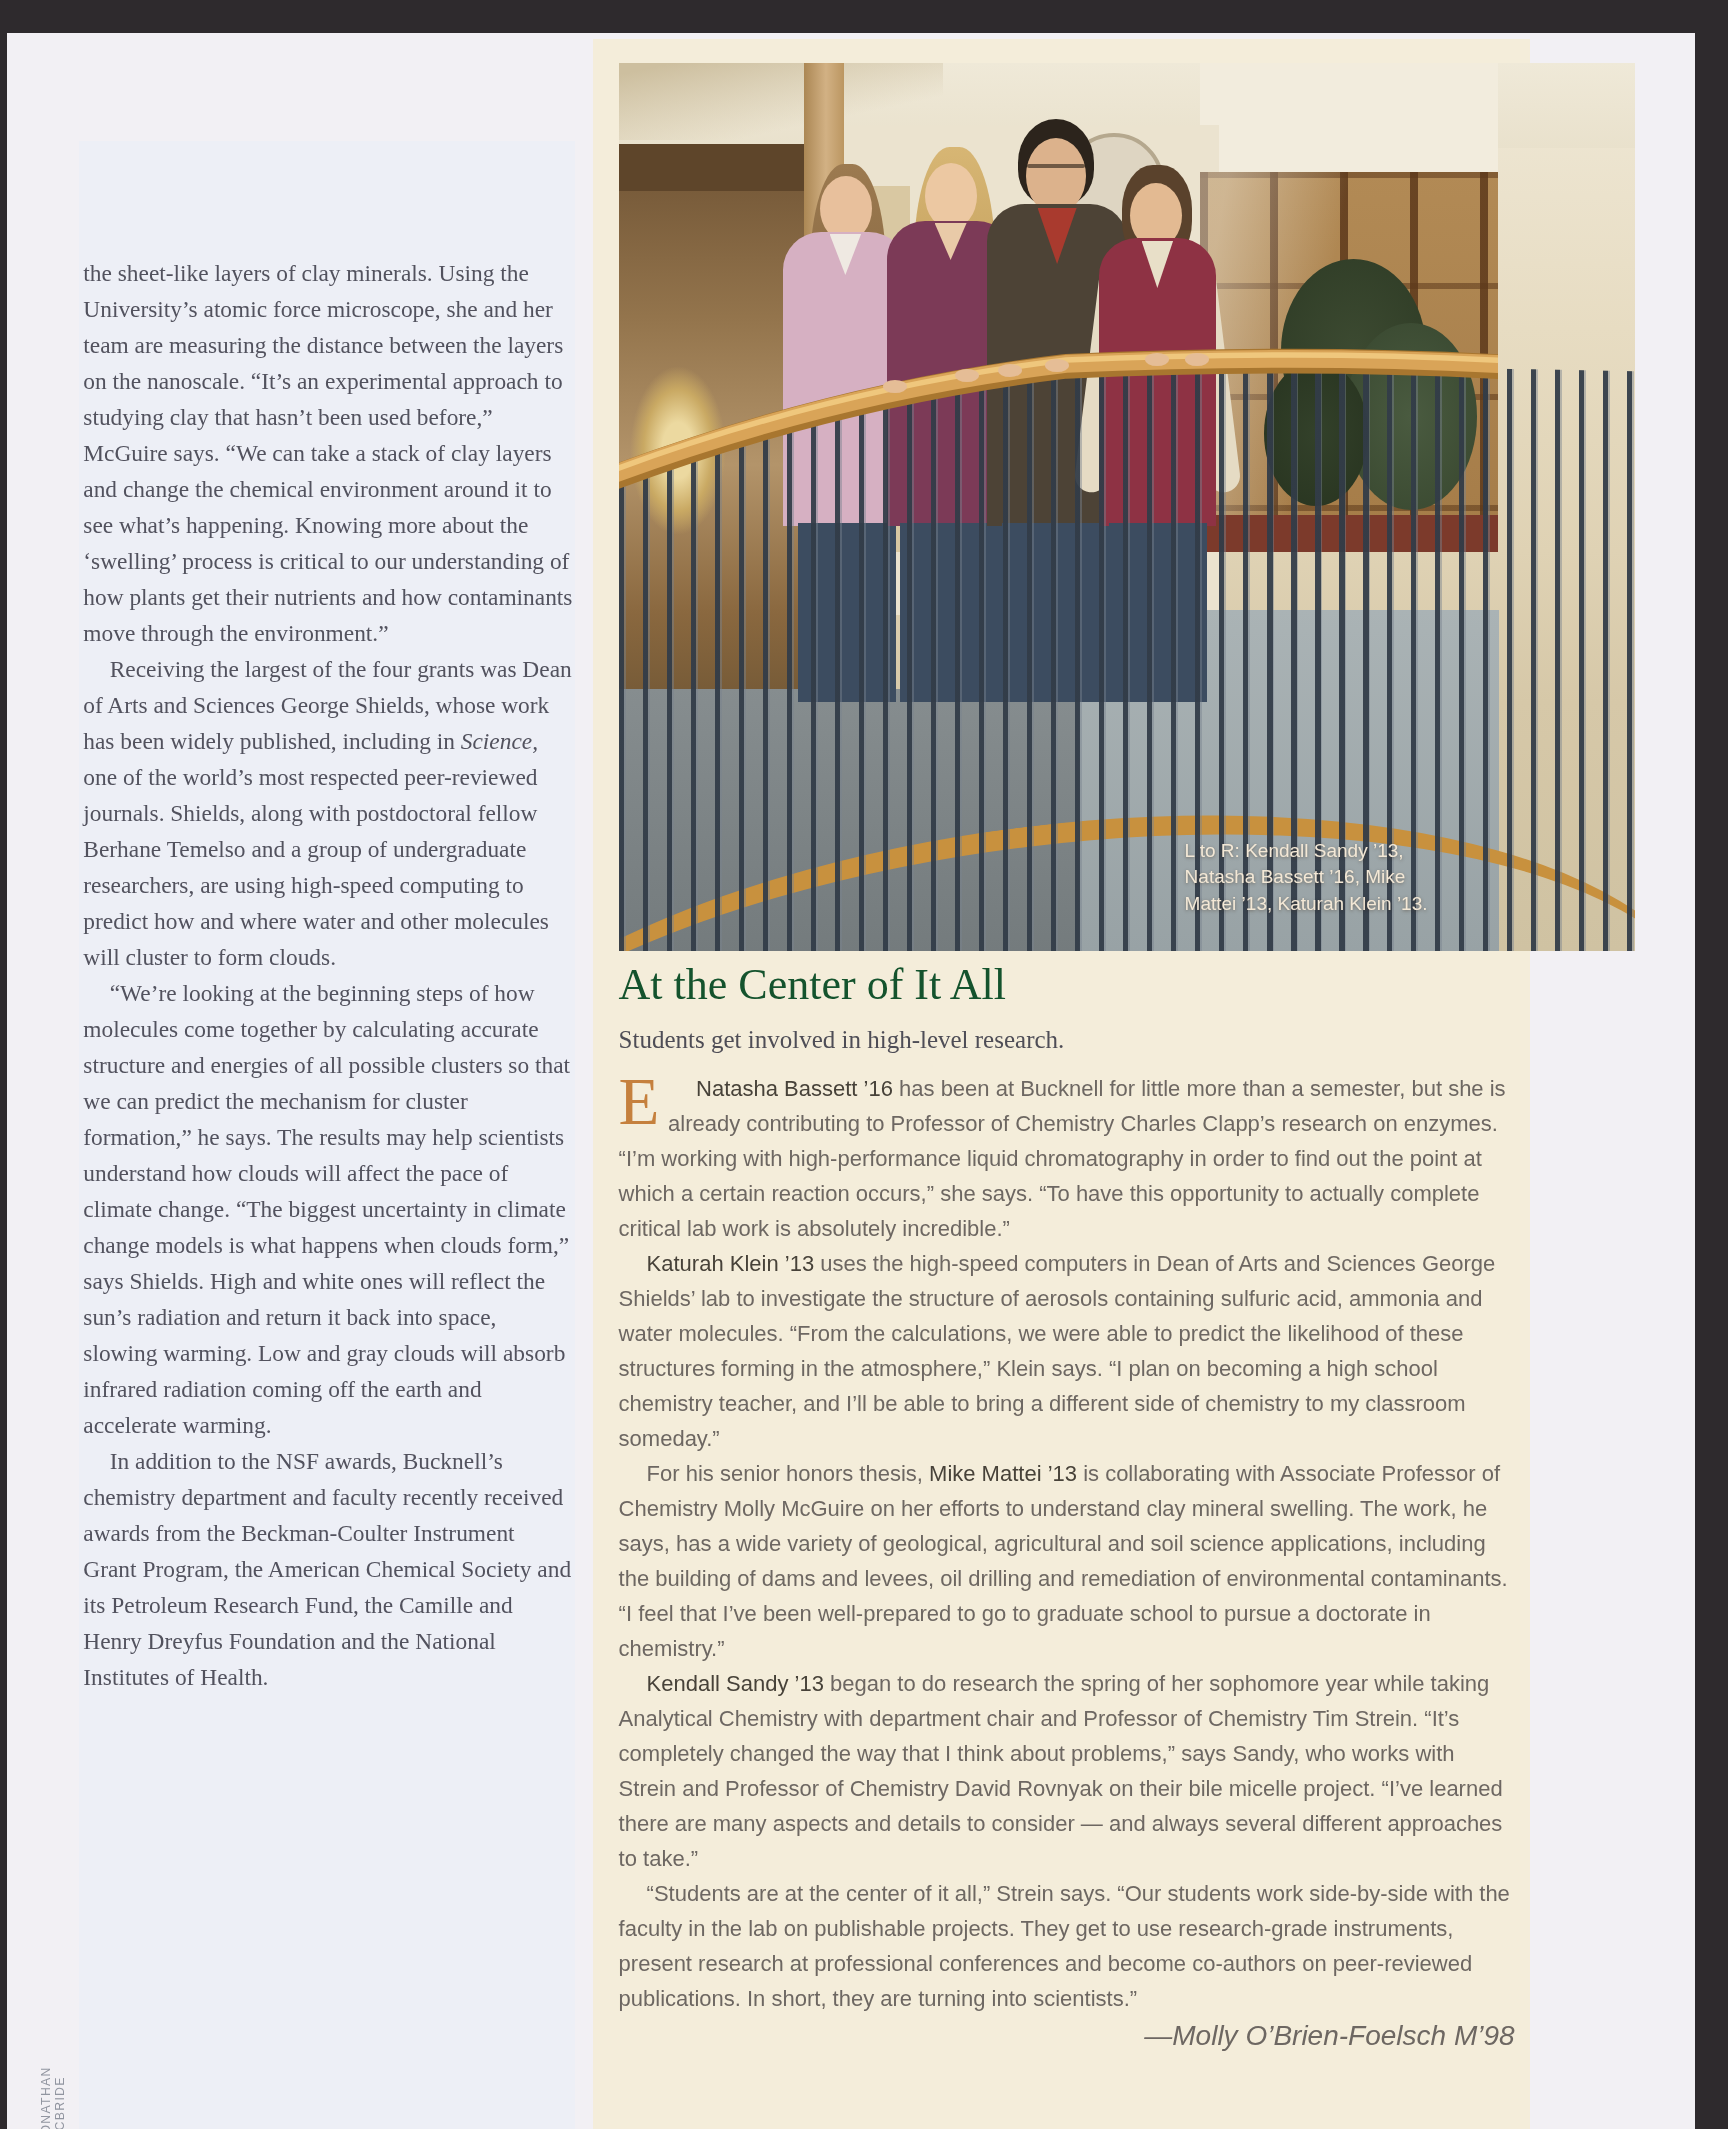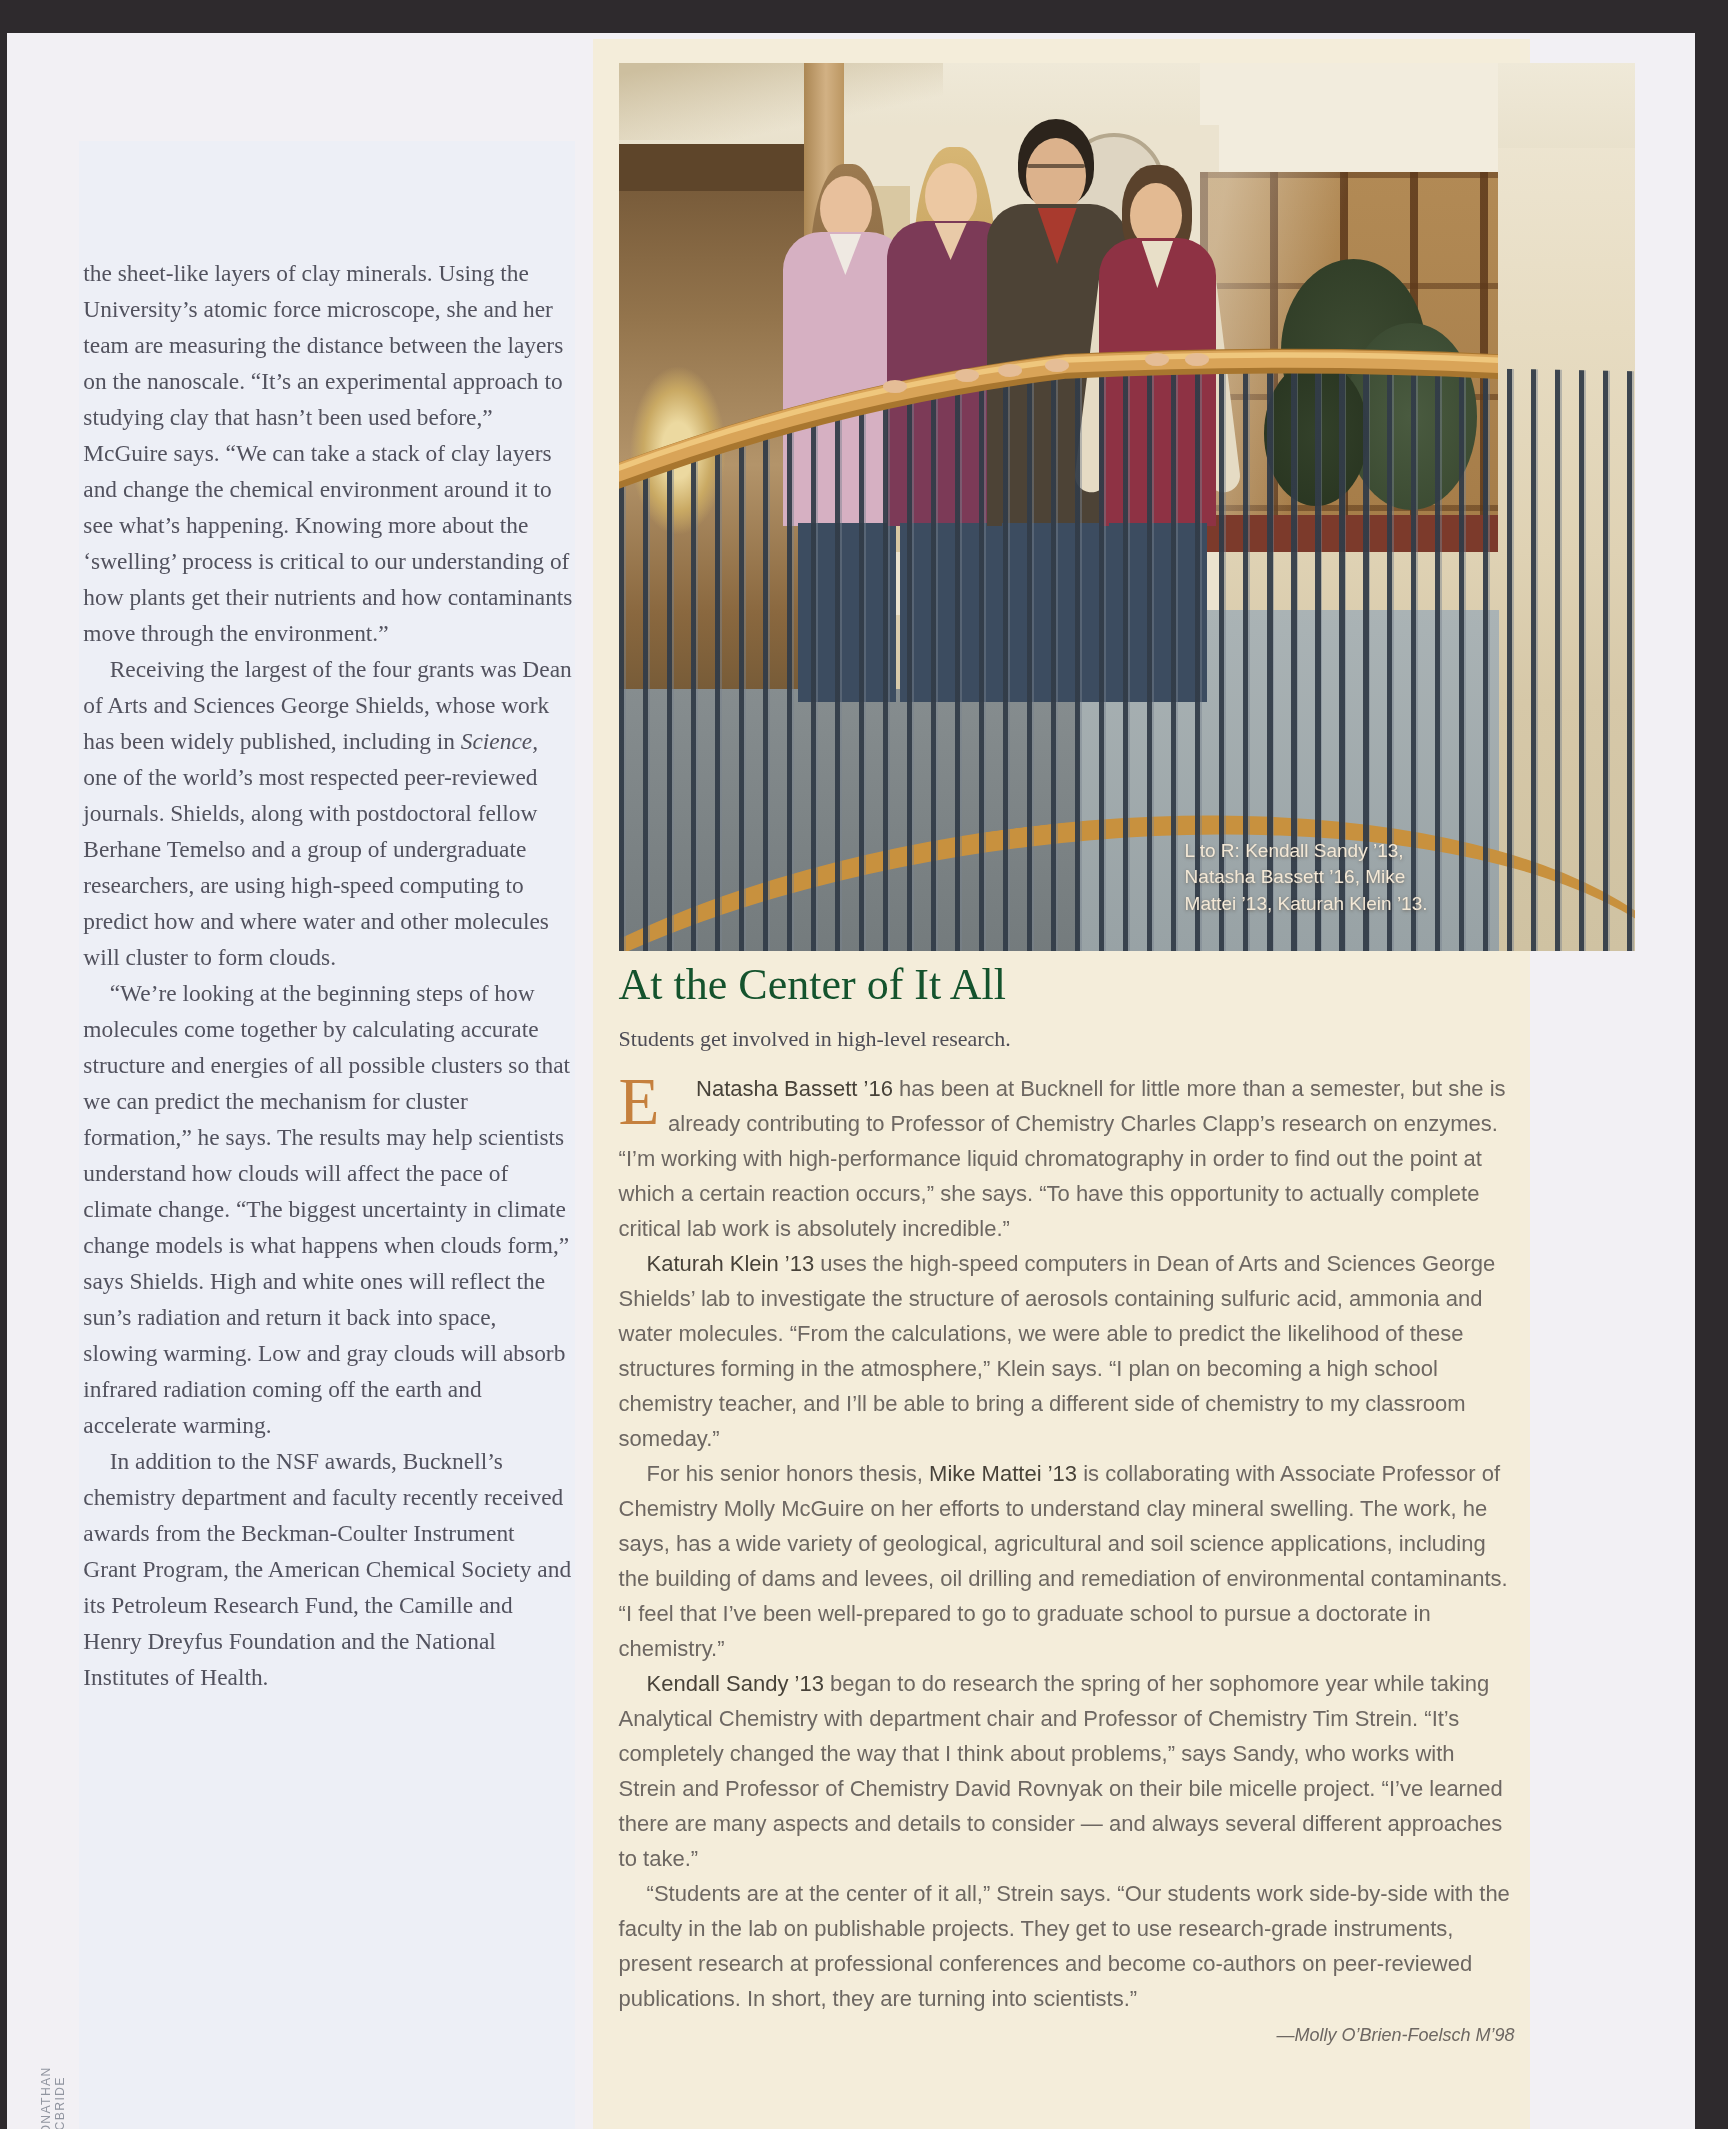--- a/index.html
+++ b/index.html
@@ -26,31 +26,31 @@
                    writing-mode:vertical-rl;transform:rotate(180deg);
                    font-family:"Liberation Sans", sans-serif;font-size:12.3px;letter-spacing:1.3px;
                    color:#9195a0;}
 
   
   .feature-panel{position:absolute;left:593px;top:39px;width:937px;height:2129px;background:#f4edda;}
 
   .headline{position:absolute;left:25.6px;top:920px;margin:0;font-weight:normal;
             font-size:44px;color:#14532d;letter-spacing:0;}
   .subhead{position:absolute;left:25.6px;top:987px;margin:0;font-weight:normal;
-           font-size:22px;color:#4e4d56;}
+           font-size:25px;color:#4e4d56;}
 
   .feature-body{position:absolute;left:25.6px;top:1032px;width:896px;
                 font-family:"Liberation Sans", sans-serif;
                 font-size:22px;line-height:35px;color:#6d6762;}
   .feature-body .para{margin:0;}
   .feature-body .para.indent{text-indent:28px;}
   .dropcap{float:left;font-family:"Liberation Serif", serif;font-size:67px;line-height:55px;
            color:#c5803d;padding:2.6px 8.5px 0 0;}
   .byline{margin-top:1.7px;text-align:right;font-style:italic;font-family:"Liberation Sans", sans-serif;
-          font-size:18px;color:#6d6762;}
+          font-size:28px;color:#6d6762;}
 
   
   .photo{position:absolute;left:25.6px;top:24px;width:1016px;height:888px;overflow:hidden;
          background:linear-gradient(180deg,#efe8d6 0%,#e7dcc2 30%,#dfd2b4 55%,#d6c8a8 72%,#cfc2a2 100%);}
   .photo *{position:absolute;}
   .ceiling{left:0;top:0;width:100%;height:85px;background:linear-gradient(180deg,#efe9d8,#e9e1cc);z-index:1;}
   .ceiling-wedge{left:0;top:0;width:324px;height:77px;
                  background:linear-gradient(168deg,#cdbf9f 8%,rgba(205,191,159,0) 70%);z-index:2;}
   .right-upper-wall{left:581px;top:0;width:298px;height:119px;background:#f2ecdd;z-index:1;}
   .hallway{left:0;top:81px;width:187px;height:617px;z-index:2;

